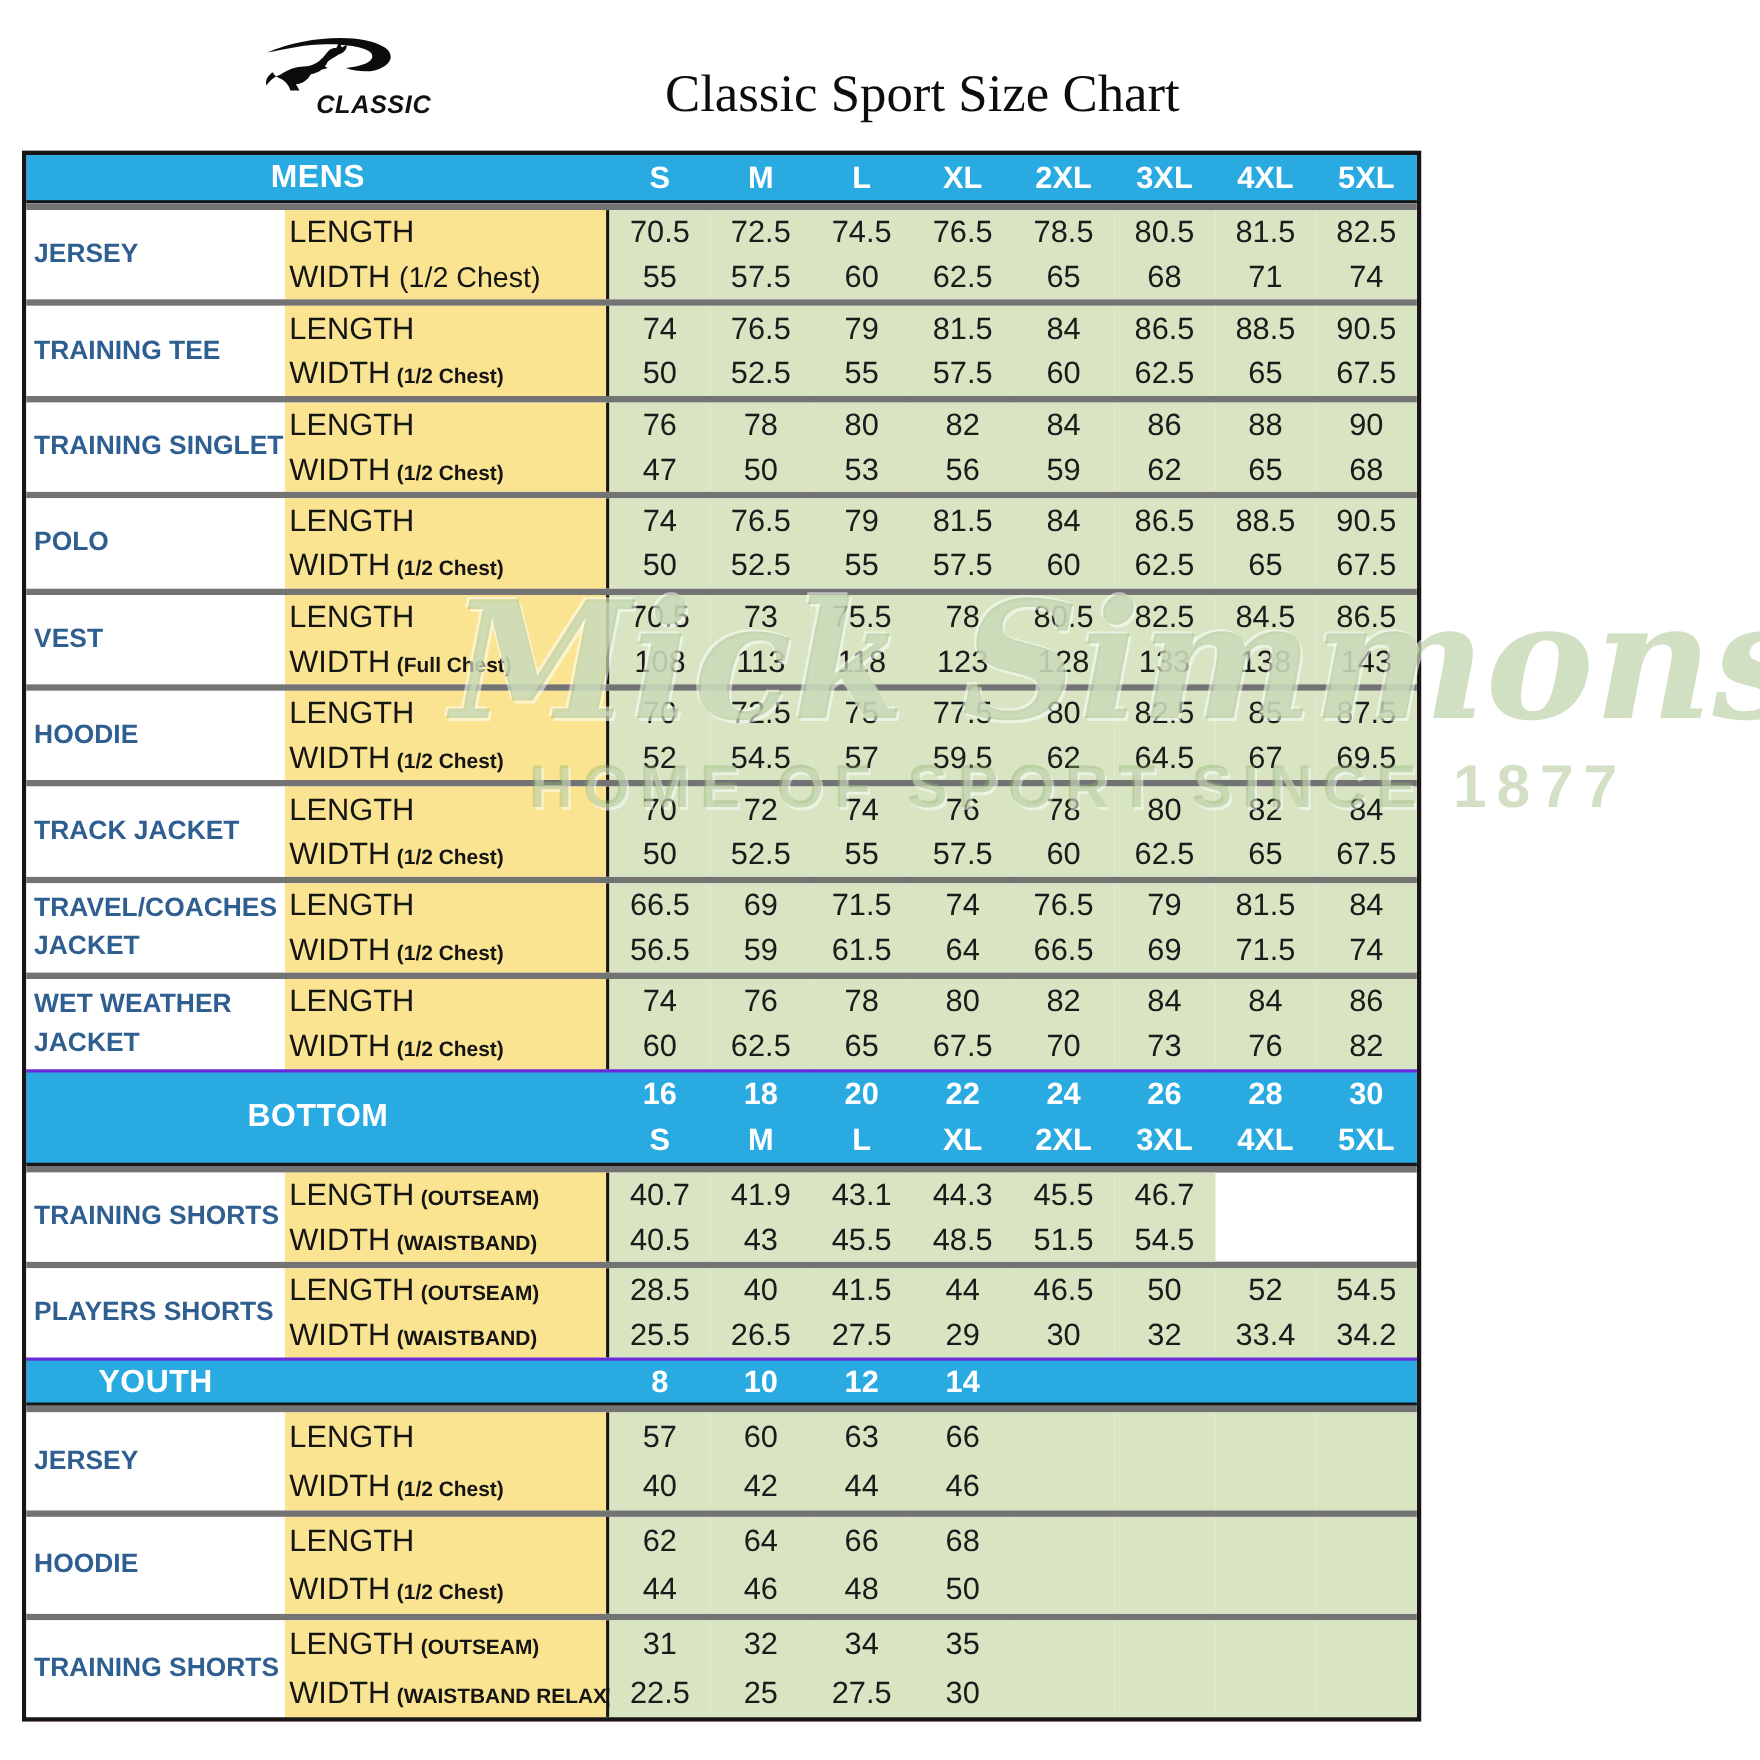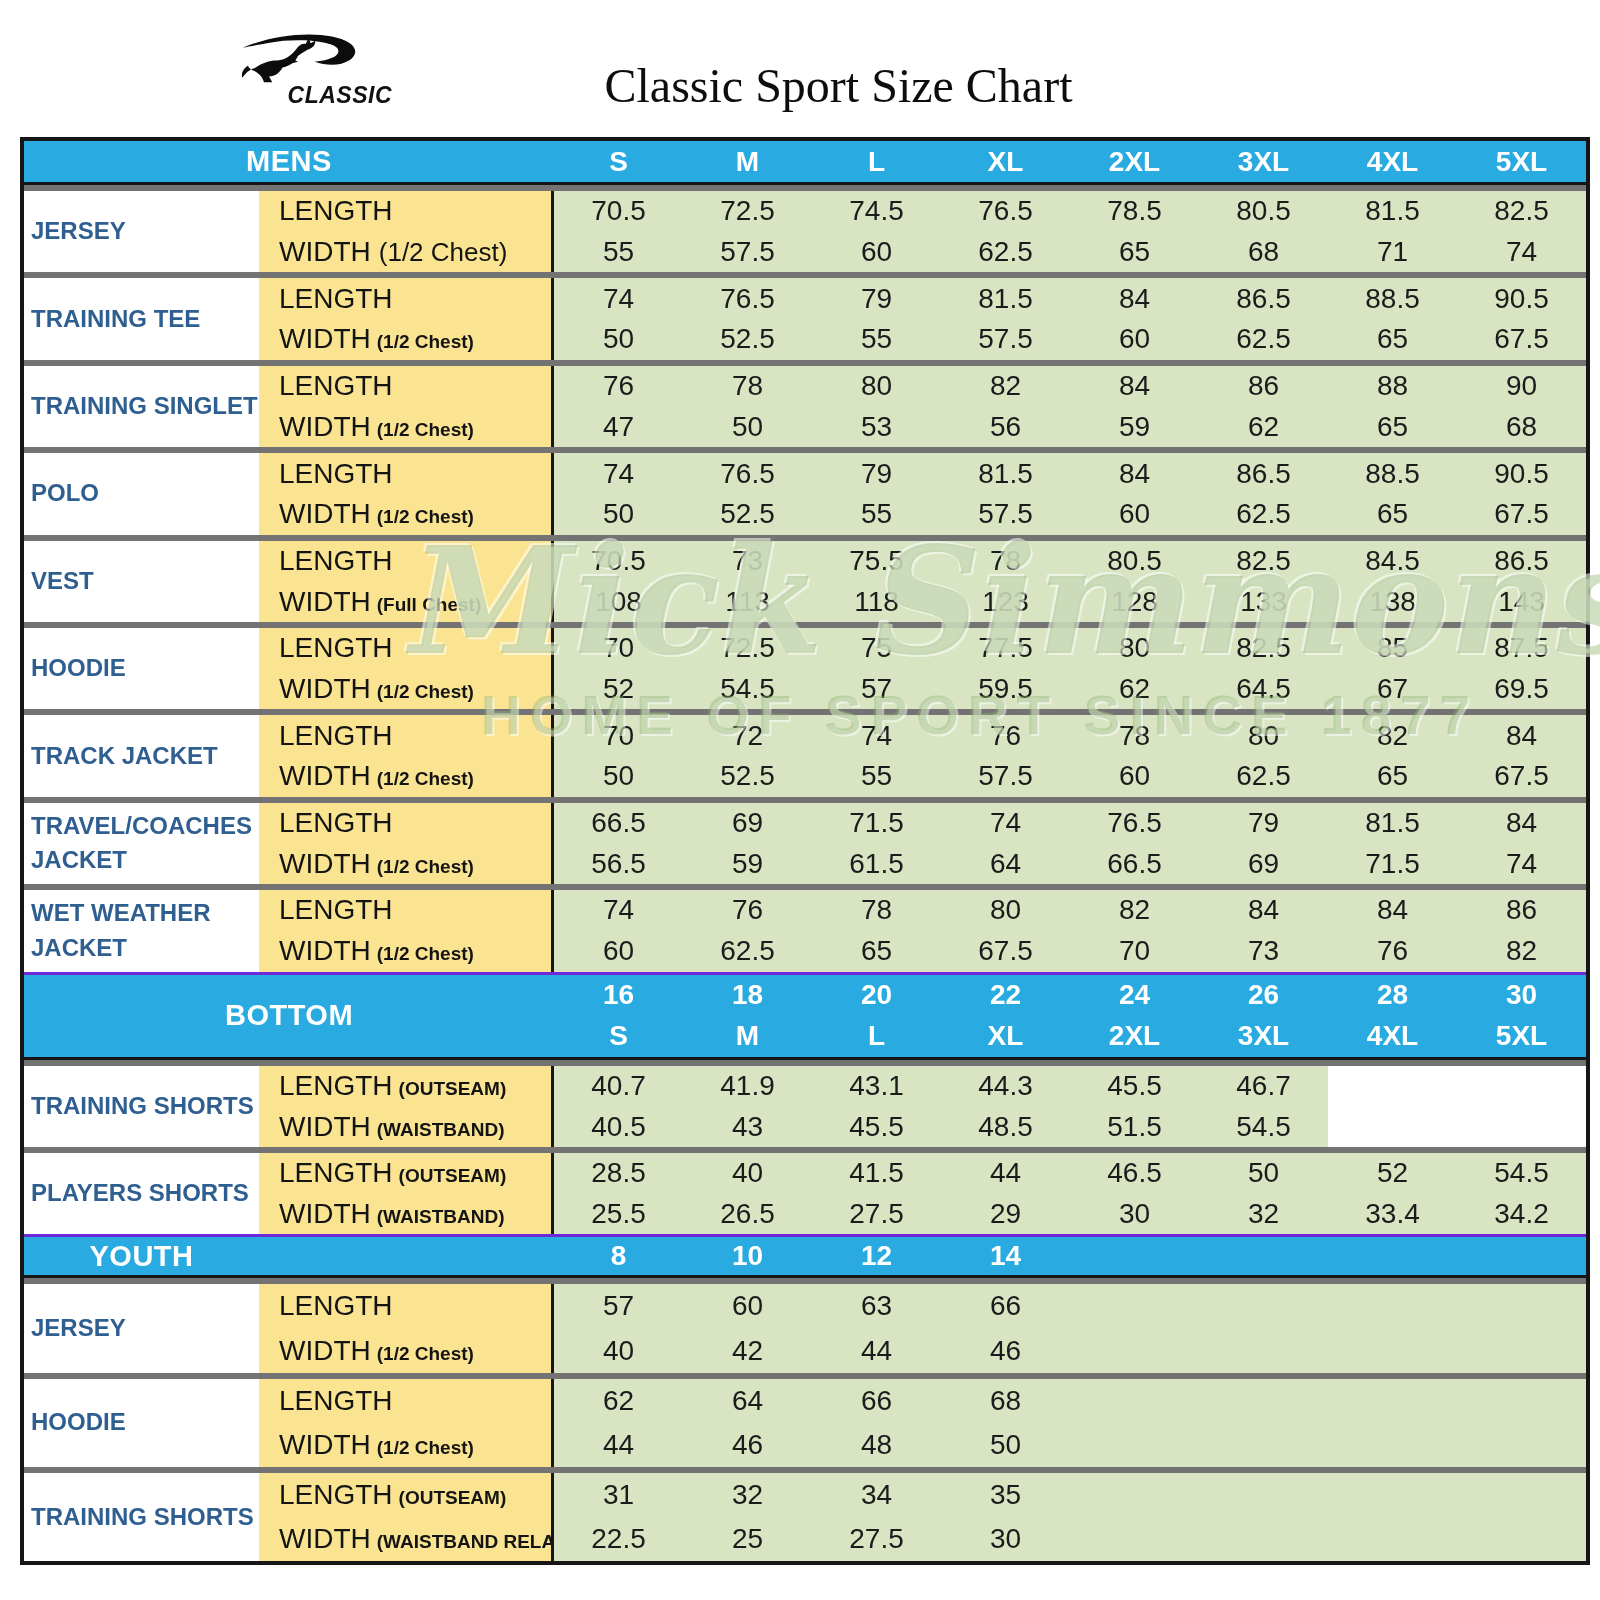--- a/index.html
+++ b/index.html
@@ -10,42 +10,42 @@
   
   .brand { position: absolute; left: 208px; top: 26px; width: 190px; }
   .brand svg { display: block; width: 190px; height: 64px; }
   .brand-name { font-style: italic; font-weight: 900; font-size: 23px; letter-spacing: .5px;
                 color: #111; text-align: right; padding-right: 6px; margin-top: -8px; }
   .page-title { position: absolute; left: 16px; top: 58px; width: 1600px; text-align: center;
                 padding-left: 45px; font-family: "Liberation Serif", "DejaVu Serif", serif;
                 font-size: 48px; color: #0d0d0d; letter-spacing: 0; }
 
   
-  .chart { position: absolute; left: 20px; top: 137px; width: 1570px;
+  .chart { position: absolute; left: 20px; top: 137px; width: 1272px;
            border: 4px solid #161616; background: #f9a8d4; }
   .hdr-row, .item-block { display: grid; grid-template-columns: 235px 295px repeat(8, 1fr); }
   .sec:first-child .hdr-row { border-top: none; }
   .hdr-row { background: #29ABE2; border-top: 3px solid #6d28d9; border-bottom: 3px solid #161616; height: 44px; }
   .sec-bottom .hdr-row { height: 88px; }
   .hdr-label-cell { grid-column: 1 / 3; display: flex; align-items: center; justify-content: center; }
   .sec-youth .hdr-label-cell { justify-content: flex-start; }
   .sec-youth .section-label { width: 235px; text-align: center; }
   .section-label { color: #fff; font-weight: 700; font-size: 29px; letter-spacing: .5px; }
   .hdr-size-cell { display: flex; flex-direction: column; justify-content: space-around;
                    align-items: center; }
   .size-line { color: #fff; font-weight: 700; font-size: 28px; line-height: 1; }
 
   .item-block { height: 87.4px; border-top: 6px solid #737373; background: #fff; }
   .sec .item-block:first-of-type { border-top: none; }
   .sec-youth .item-block { height: 94.4px; }
   .item-cell { display: flex; align-items: center; padding-left: 7px; background: #fff; }
   .item-name { color: #2F5F90; font-weight: 700; font-size: 24px; line-height: 1.45; }
   .label-cell { background: #FAE491; border-right: 3px solid #161616;
                 display: flex; flex-direction: column; justify-content: space-around;
-                padding-left: 20px; }
+                padding-left: 4px; }
   .measure { line-height: 1; white-space: nowrap; }
   .m-label { font-size: 28px; color: #141414; }
   .m-note { font-size: 19px; font-weight: 700; color: #141414; margin-left: 6px; }
   .m-note.big { font-size: 26px; font-weight: 400; margin-left: 8px; }
   .val-cell { background: #D8E4C2; display: flex; flex-direction: column;
               justify-content: space-around; align-items: center; }
   .val { font-size: 28px; color: #1b1b1b; line-height: 1; min-height: 1px; }
 
   
   .watermark { position: absolute; left: 410px; top: 520px; width: 1140px; text-align: center;

